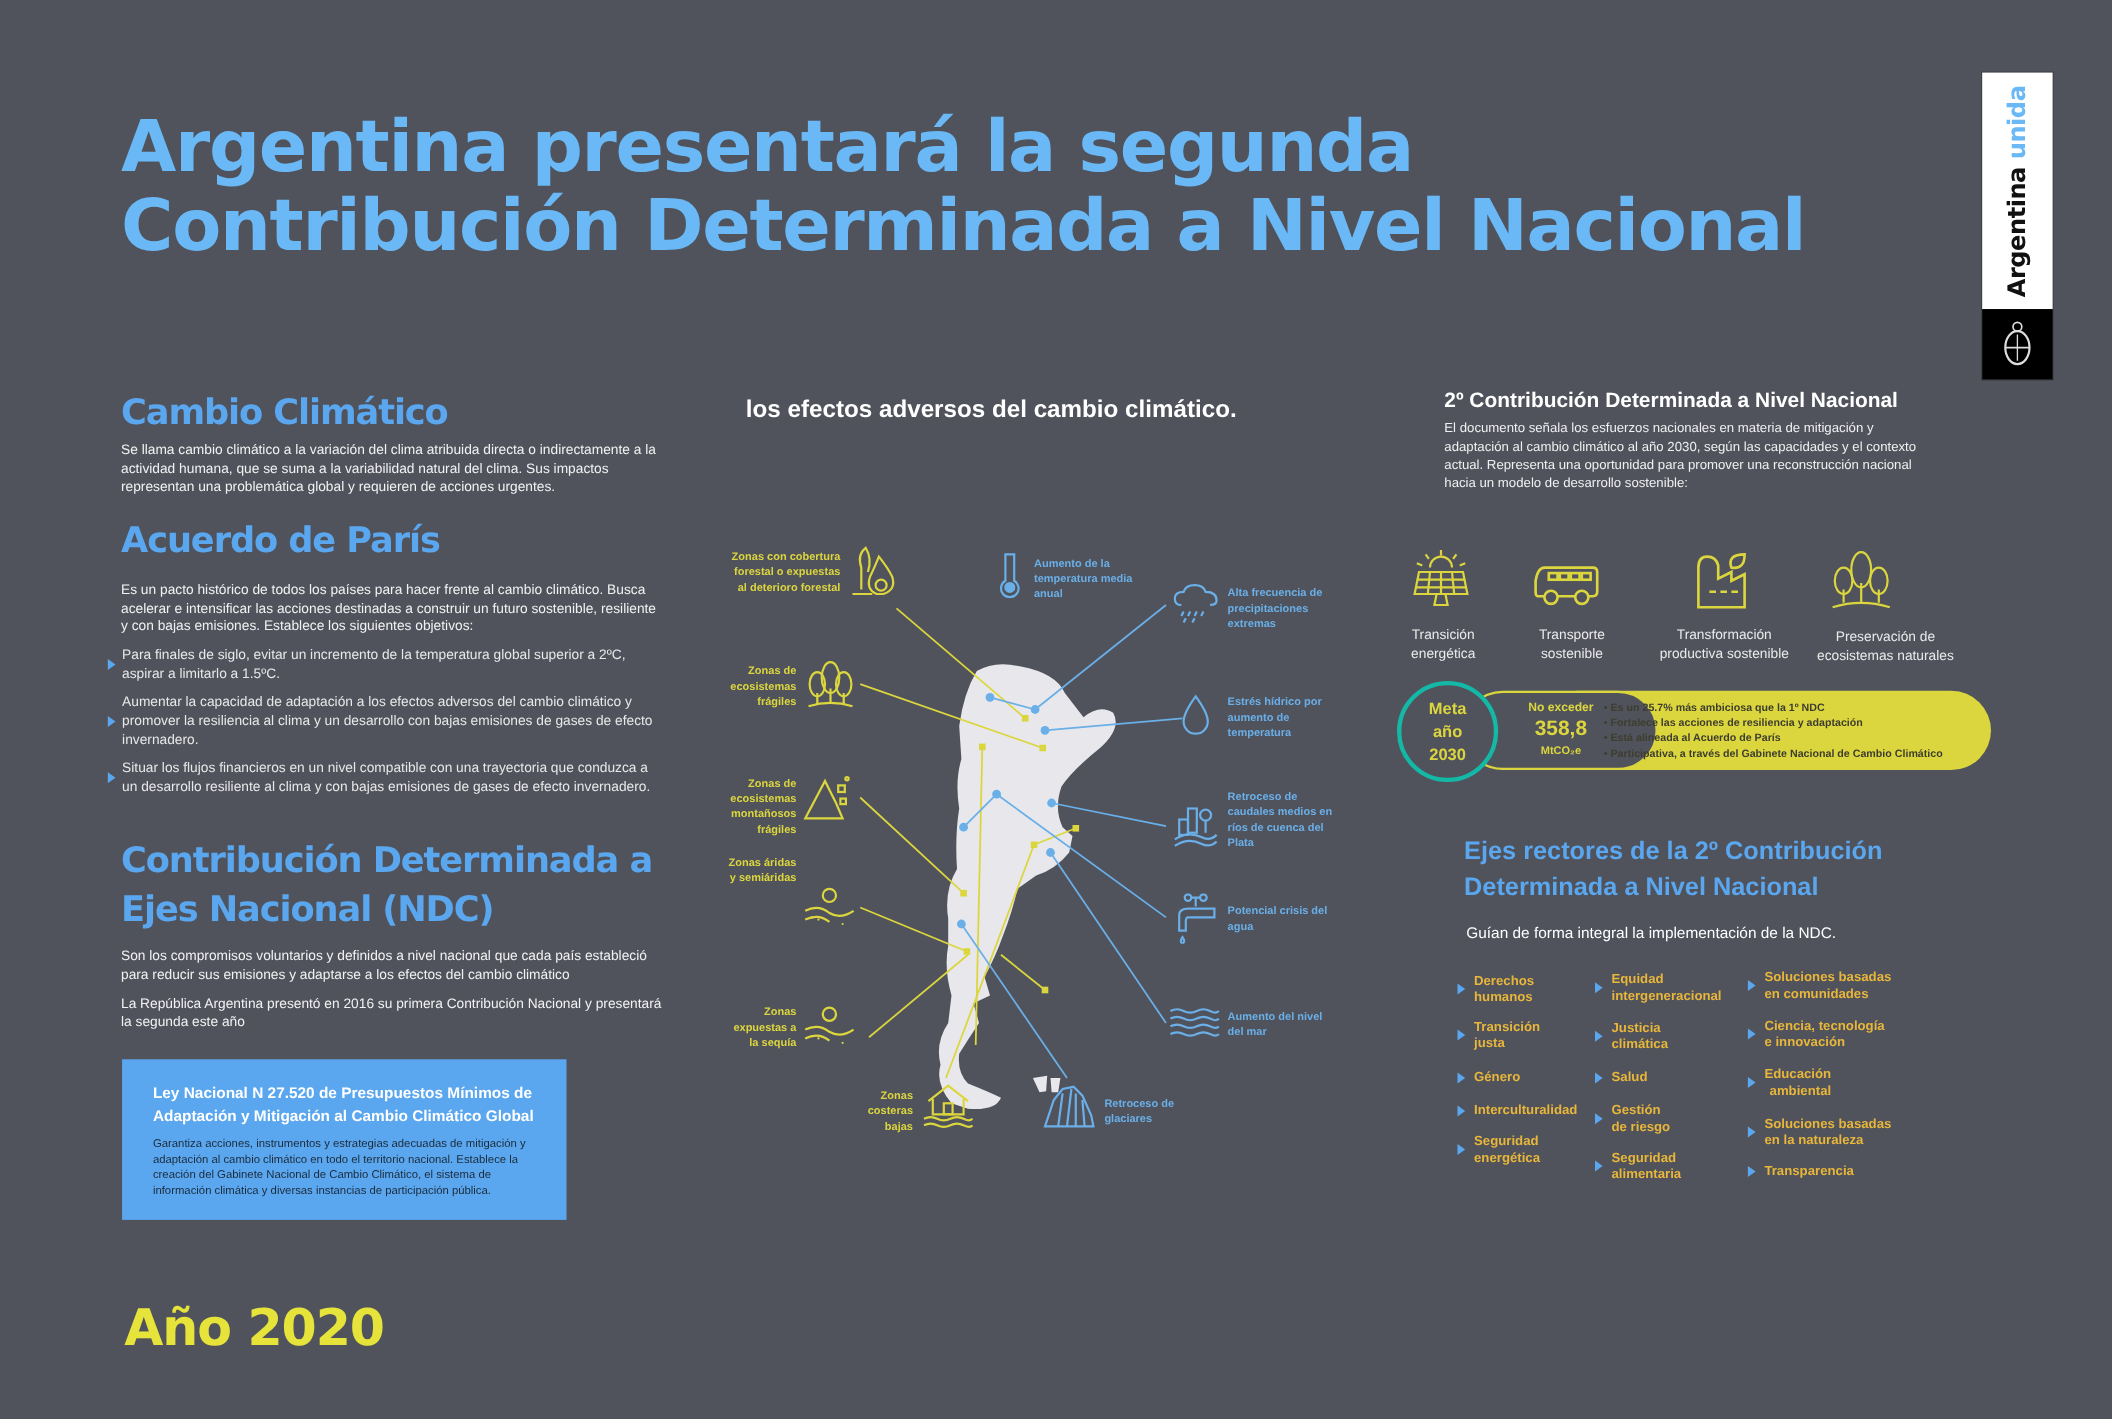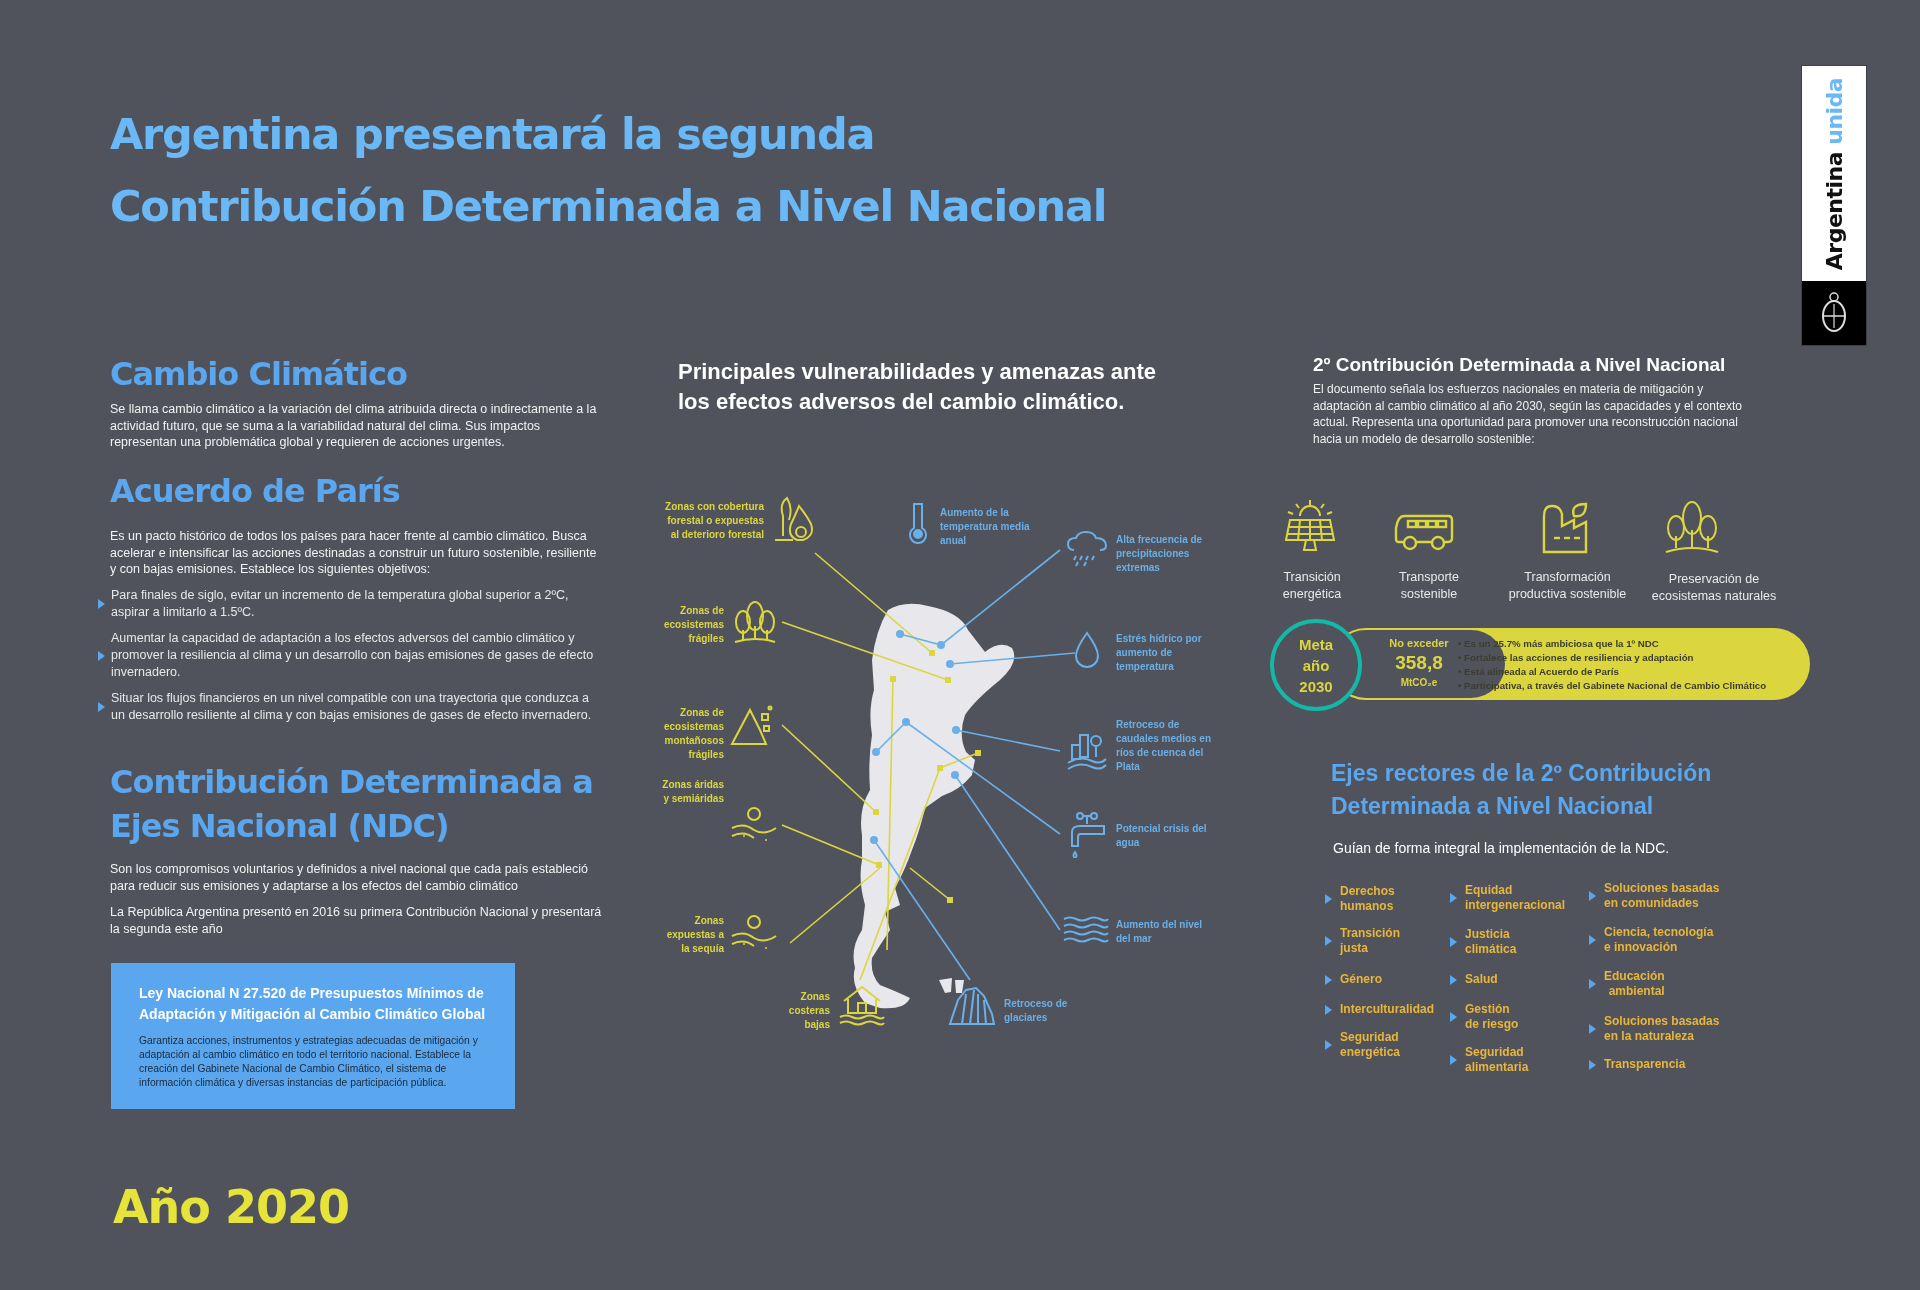--- a/index.html
+++ b/index.html
@@ -1,20 +1,20 @@
 <!DOCTYPE html>
 <html><head>
 <meta charset="utf-8">
 <style>
   * { box-sizing: border-box; margin: 0; padding: 0; }
   html, body { width: 1920px; height: 1290px; background: #50535c; overflow: hidden; }
   body { position: relative; font-family: "Liberation Sans", sans-serif; color: #ffffff; }
   .abs { position: absolute; }
 
-  .main-title { left: 110px; top: 98px; font-family: "DejaVu Sans", sans-serif; font-weight: bold; font-size: 43px; line-height: 72px; color: #6ab9f6; letter-spacing: -1.2px; }
+  .main-title { left: 110px; top: 98px; font-family: "DejaVu Sans", sans-serif; font-weight: bold; font-size: 65px; line-height: 72px; color: #6ab9f6; letter-spacing: -1.2px; }
   .main-title div { white-space: nowrap; }
 
   .logo { left: 1801px; top: 65px; width: 66px; height: 281px; border: 1px solid #3e4048; }
   .logo-white { position: absolute; left: 0; top: 0; width: 64px; height: 215px; background: #ffffff; }
   .logo-text { position: absolute; left: 32px; top: 108px; transform: translate(-50%,-50%) rotate(-90deg); font-family: "DejaVu Sans", sans-serif; font-size: 22px; font-weight: bold; white-space: nowrap; color: #111; letter-spacing: -0.5px; }
   .logo-text .u { color: #6ab9f6; }
   .logo-black { position: absolute; left: 0; top: 215px; width: 64px; height: 64px; background: #000; display:flex; align-items:center; justify-content:center; }
 
   .h2-blue { font-family: "DejaVu Sans", sans-serif; font-weight: bold; color: #5aa7ef; letter-spacing: -1px; }
   .para { font-size: 12.5px; line-height: 16.5px; color: #f2f2f2; }
@@ -72,21 +72,21 @@
     <svg width="30" height="46" viewBox="0 0 30 46">
         <ellipse cx="15" cy="26" rx="11" ry="15" fill="none" stroke="#ddd" stroke-width="2"></ellipse>
         <line x1="4" y1="26" x2="26" y2="26" stroke="#ddd" stroke-width="1.5"></line>
         <circle cx="15" cy="7" r="4" fill="none" stroke="#ddd" stroke-width="1.5"></circle>
         <line x1="15" y1="14" x2="15" y2="38" stroke="#ddd" stroke-width="1.2"></line>
       </svg>
   </div>
 </div>
 
 <div class="abs h2-blue" style="left:110px;top:355px;font-size:32px;">Cambio Climático</div>
-<div class="abs para" style="left:110px;top:401px;width:490px;">Se llama cambio climático a la variación del clima atribuida directa o indirectamente a la actividad futuro, que se suma a la variabilidad natural del clima. Sus impactos representan una problemática global y requieren de acciones urgentes.</div>
+<div class="abs para" style="left:110px;top:401px;width:490px;">Se llama cambio climático a la variación del clima atribuida directa o indirectamente a la actividad humana, que se suma a la variabilidad natural del clima. Sus impactos representan una problemática global y requieren de acciones urgentes.</div>
 
 <div class="abs h2-blue" style="left:110px;top:472px;font-size:32px;">Acuerdo de París</div>
 <div class="abs para" style="left:110px;top:528px;width:490px;">Es un pacto histórico de todos los países para hacer frente al cambio climático. Busca acelerar e intensificar las acciones destinadas a construir un futuro sostenible, resiliente y con bajas emisiones. Establece los siguientes objetivos:</div>
 <div class="abs" style="left:111px;top:578px;width:495px;">
   <div class="obj"><span class="tri"></span><span>Para finales de siglo, evitar un incremento de la temperatura global superior a 2ºC, aspirar a limitarlo a 1.5ºC.</span></div>
   <div class="obj"><span class="tri"></span><span>Aumentar la capacidad de adaptación a los efectos adversos del cambio climático y promover la resiliencia al clima y un desarrollo con bajas emisiones de gases de efecto invernadero.</span></div>
   <div class="obj"><span class="tri"></span><span>Situar los flujos financieros en un nivel compatible con una trayectoria que conduzca a un desarrollo resiliente al clima y con bajas emisiones de gases de efecto invernadero.</span></div>
 </div>
 
 <div class="abs h2-blue" style="left:110px;top:760px;font-size:32px;line-height:44px;">
@@ -97,21 +97,20 @@
 <div class="abs para" style="left:110px;top:904px;width:500px;">La República Argentina presentó en 2016 su primera Contribución Nacional y presentará la segunda este año</div>
 
 <div class="abs law-box">
   <div class="law-title">Ley Nacional N 27.520 de Presupuestos Mínimos de Adaptación y Mitigación al Cambio Climático Global</div>
   <div class="law-body">Garantiza acciones, instrumentos y estrategias adecuadas de mitigación y adaptación al cambio climático en todo el territorio nacional. Establece la creación del Gabinete Nacional de Cambio Climático, el sistema de información climática y diversas instancias de participación pública.</div>
 </div>
 
 <div class="abs year">Año 2020</div>
 
 <div class="abs vuln-title">
-  <div>Principales vulnerabilidades y amenazas ante</div>
   <div>los efectos adversos del cambio climático.</div>
 </div>
 
 <svg class="abs" style="left:0;top:0;" width="1920" height="1290">
   <path d="M888 610 Q905 600 928 606 Q960 612 968 630 L985 652 Q1000 640 1012 648 Q1020 662 1000 680 Q975 700 965 715 Q958 735 966 752 L975 760 L972 775 Q960 790 942 796 L925 808 Q920 830 912 850 Q905 870 895 888 L900 905 L885 912 L890 930 Q880 945 872 958 Q870 975 880 985 Q900 993 910 998 Q905 1010 880 1008 L865 1003 Q850 985 855 968 Q850 948 862 930 L865 905 Q858 880 862 860 L862 835 Q858 810 870 790 Q868 760 872 735 Q868 710 874 690 L872 660 Q876 630 888 610 Z" fill="#e8e8ec"></path>
   <path d="M939 980 L952 978 L951 992 L945 993 Z M955 980 L964 980 L962 993 L956 993 Z" fill="#e8e8ec"></path>
   <g stroke="#dcd63e" stroke-width="1.6" fill="none">
     <line x1="815" y1="553" x2="932" y2="653"></line>
     <line x1="782" y1="622" x2="948" y2="680"></line>
     <line x1="893" y1="679" x2="887" y2="950"></line>

